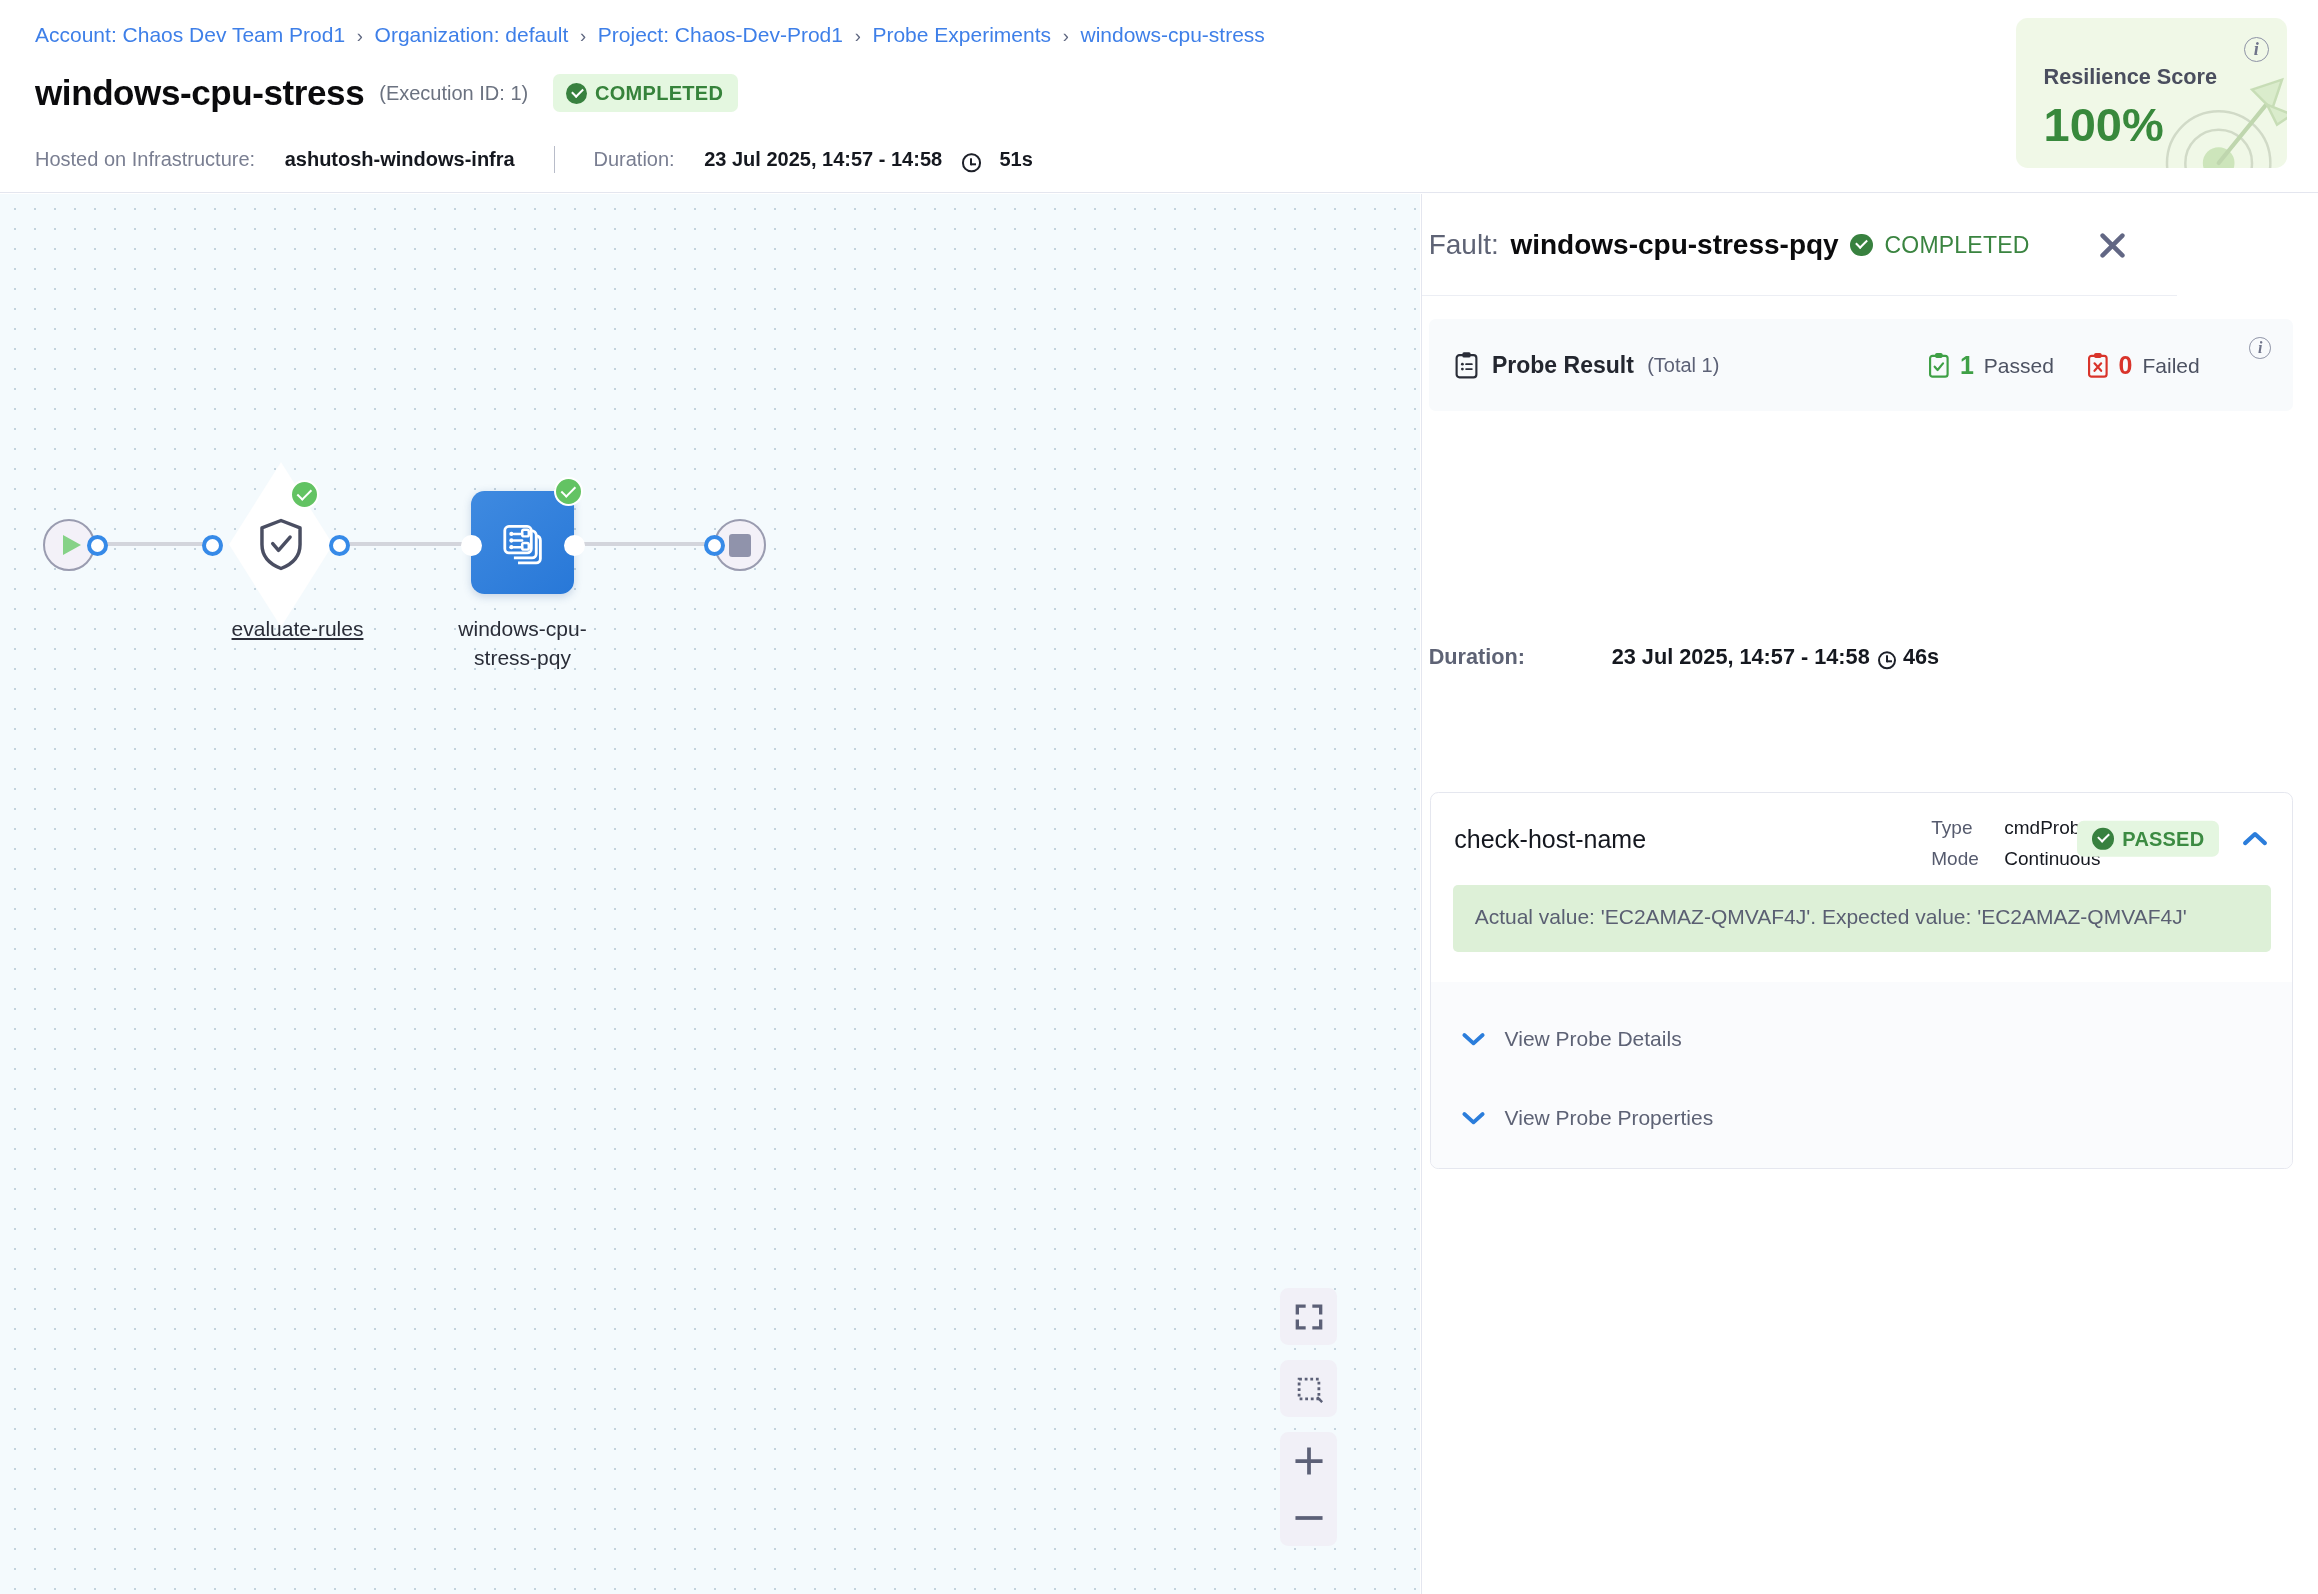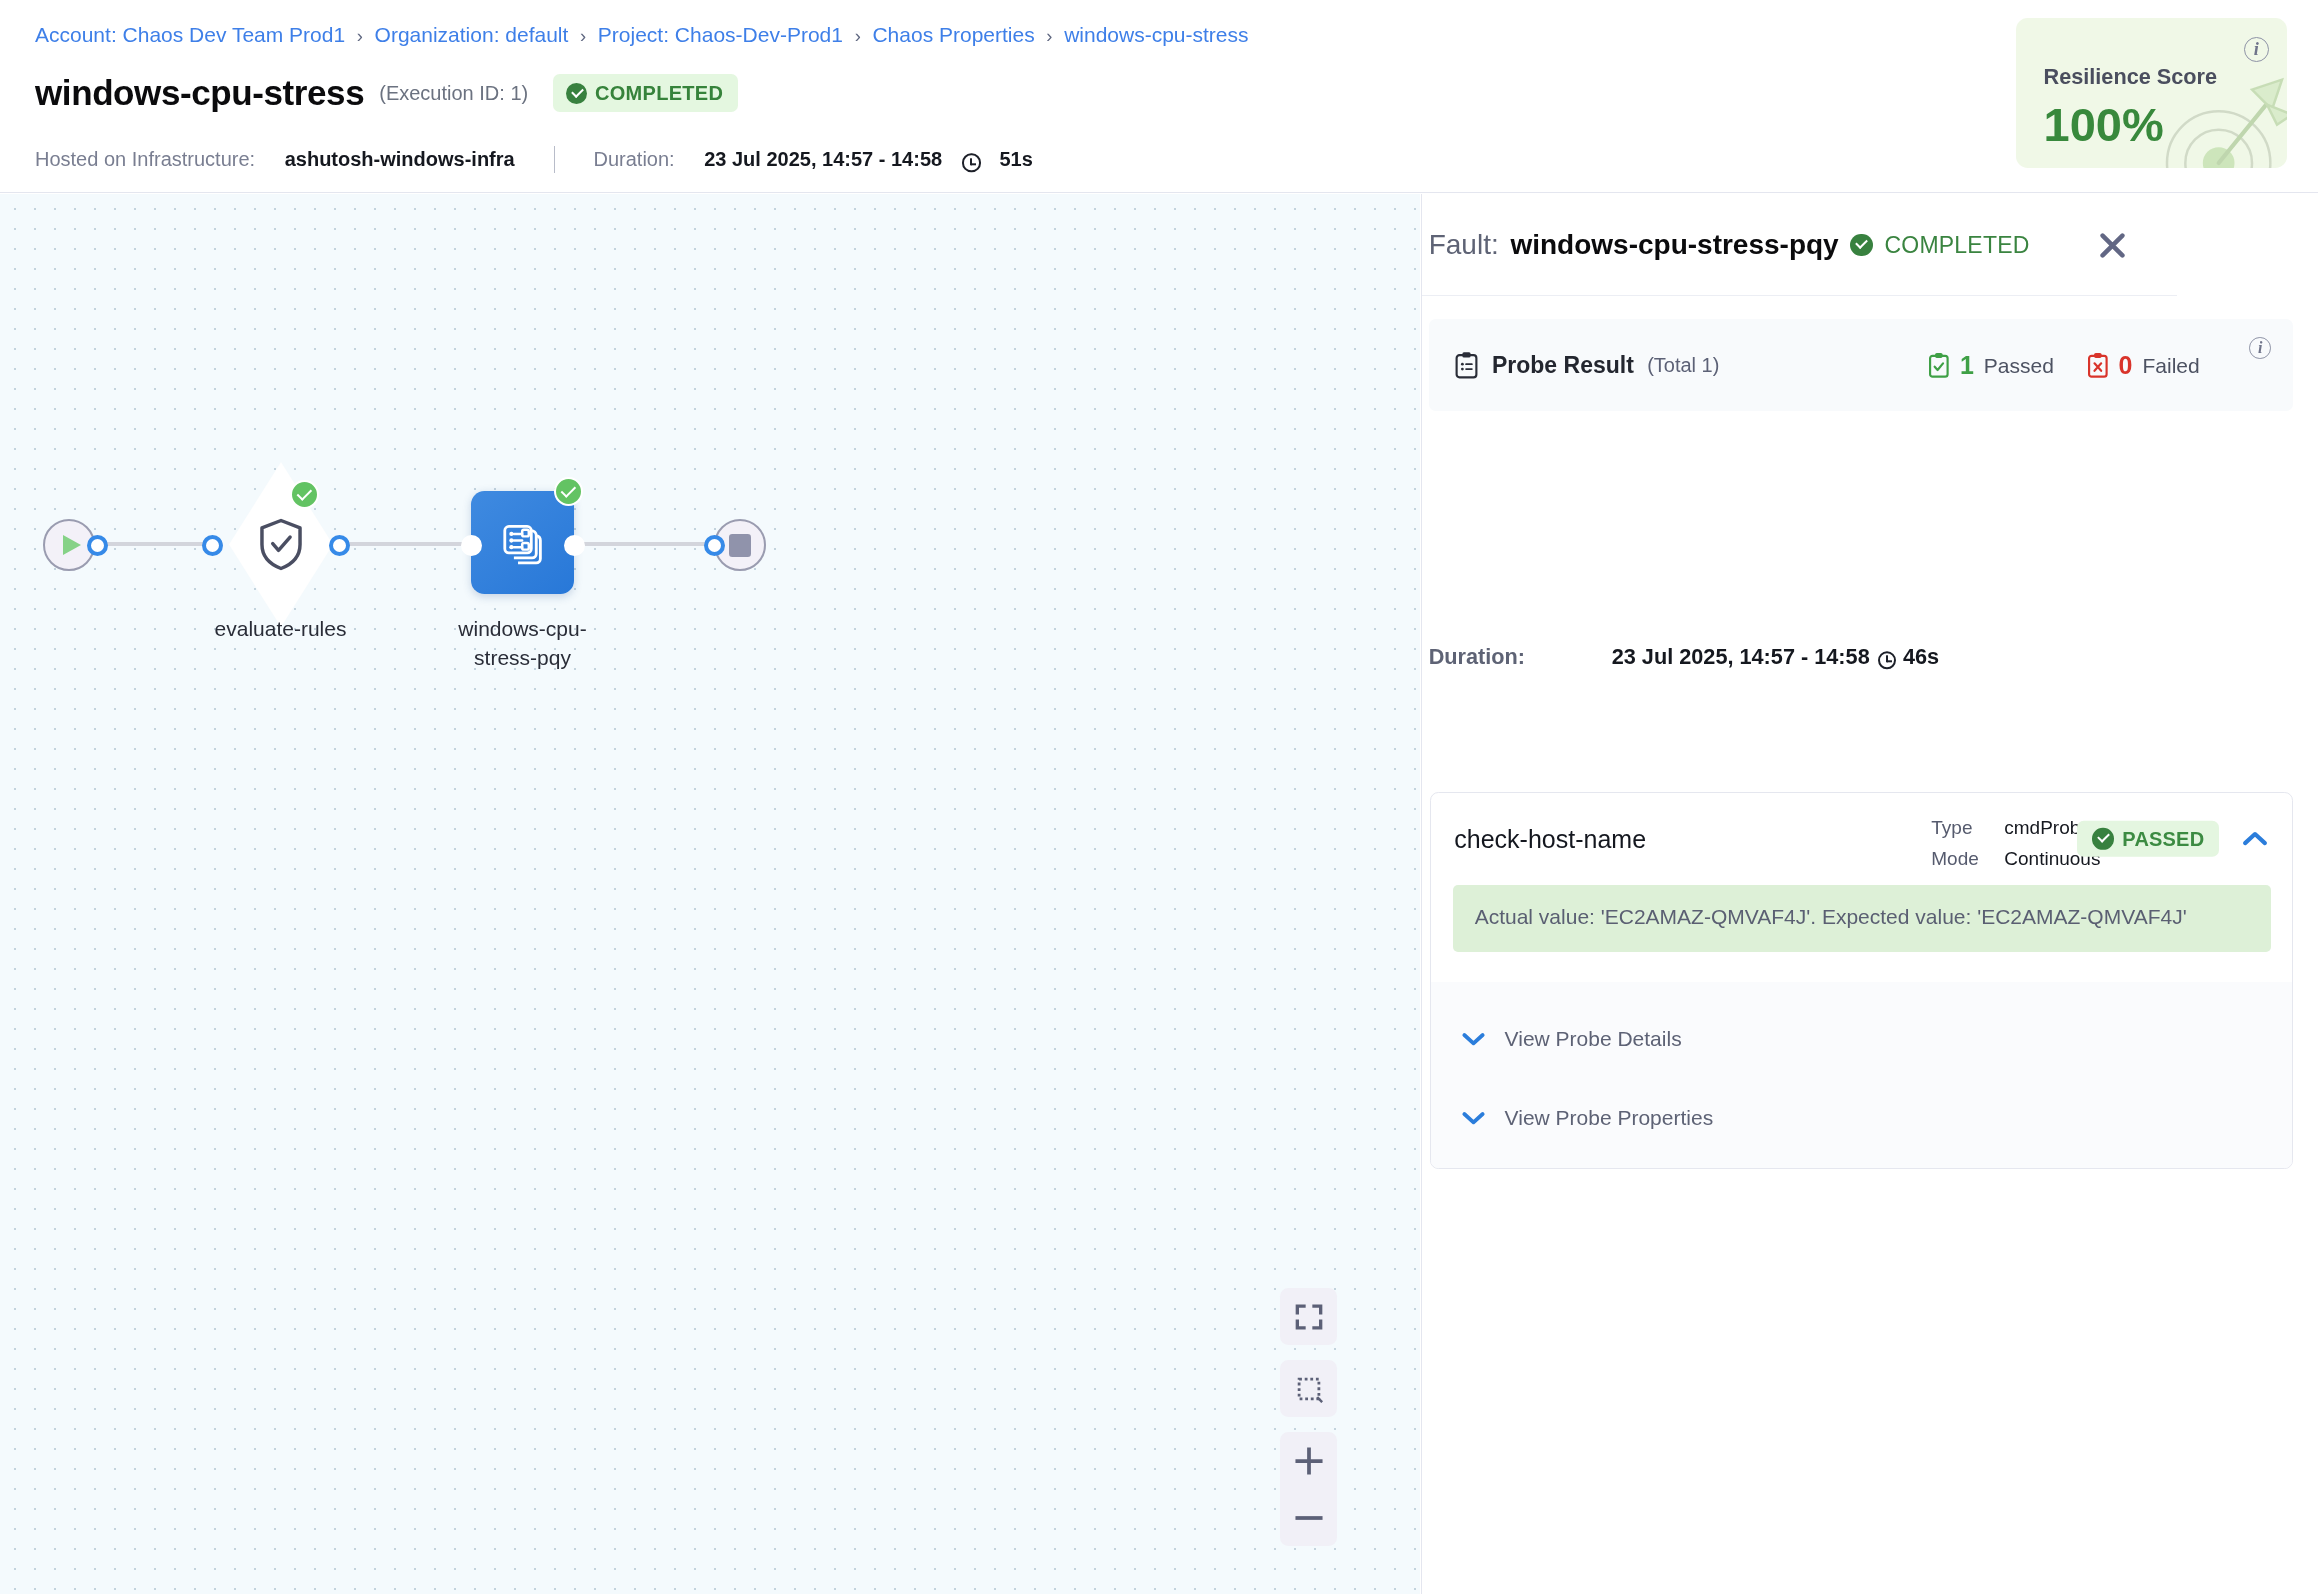--- a/index.html
+++ b/index.html
@@ -304,21 +304,21 @@
 
   <div class="header">
 
     <div class="breadcrumb">
       <a class="bc-link" href="#">Account: Chaos Dev Team Prod1</a>
       <span class="bc-sep">›</span>
       <a class="bc-link" href="#">Organization: default</a>
       <span class="bc-sep">›</span>
       <a class="bc-link" href="#">Project: Chaos-Dev-Prod1</a>
       <span class="bc-sep">›</span>
-      <a class="bc-link" href="#">Chaos Properties</a>
+      <a class="bc-link" href="#">Probe Experiments</a>
       <span class="bc-sep">›</span>
       <a class="bc-link" href="#">windows-cpu-stress</a>
     </div>
 
     <div class="title-row">
       <span class="page-title">windows-cpu-stress</span>
       <span class="exec-id">(Execution ID: 1)</span>
       <span class="badge-completed">
         <span class="check-circle"></span>
         <span class="lbl">COMPLETED</span>
@@ -369,21 +369,21 @@
 
     <div class="port" style="left:202px; top:341px;"></div>
     <div class="diamond" style="left:229px; top:268px;">
       <svg width="48" height="55" viewBox="0 0 58 66">
         <path d="M29 4 L52 13 V33 C52 48 42 57 29 62 C16 57 6 48 6 33 V13 Z" fill="none" stroke="#4a4e62" stroke-width="4.2" stroke-linejoin="round"></path>
         <path d="M19 32 L26 40 L40 24" fill="none" stroke="#4a4e62" stroke-width="4.2" stroke-linecap="round" stroke-linejoin="round"></path>
       </svg>
     </div>
     <div class="node-status" style="left:290px; top:286px;"></div>
     <div class="port" style="left:329px; top:341px;"></div>
-    <div class="node-label" style="left:197px; top:421px;">evaluate-rules</div>
+    <div class="node-label" style="left:214px; top:421px;text-decoration:underline;">evaluate-rules</div>
 
     <div class="fault-box" style="left:471px; top:297px;">
       <svg width="48" height="48" viewBox="0 0 58 58">
         <path d="M12 9 h22 a5 5 0 0 1 5 5 v22 a5 5 0 0 1 -5 5 h-22 a5 5 0 0 1 -5 -5 v-22 a5 5 0 0 1 5 -5 z" fill="none" stroke="#ffffff" stroke-width="3.4" stroke-linejoin="round"></path>
         <path d="M39 14 a6 6 0 0 1 6 6 v22 a5 5 0 0 1 -5 5 h-22" fill="none" stroke="#ffffff" stroke-width="3.4" stroke-linejoin="round"></path>
         <path d="M45 20 a6 6 0 0 1 5 6 v22 a5 5 0 0 1 -5 5 h-22" fill="none" stroke="#ffffff" stroke-width="3.4" stroke-linejoin="round"></path>
         <circle cx="15" cy="18" r="2.6" fill="#ffffff"></circle>
         <circle cx="15" cy="26" r="2.6" fill="#ffffff"></circle>
         <circle cx="15" cy="34" r="2.6" fill="#ffffff"></circle>
         <path d="M18 18 h10 M18 26 h10 M18 34 h10" stroke="#ffffff" stroke-width="3" stroke-linecap="round"></path>

